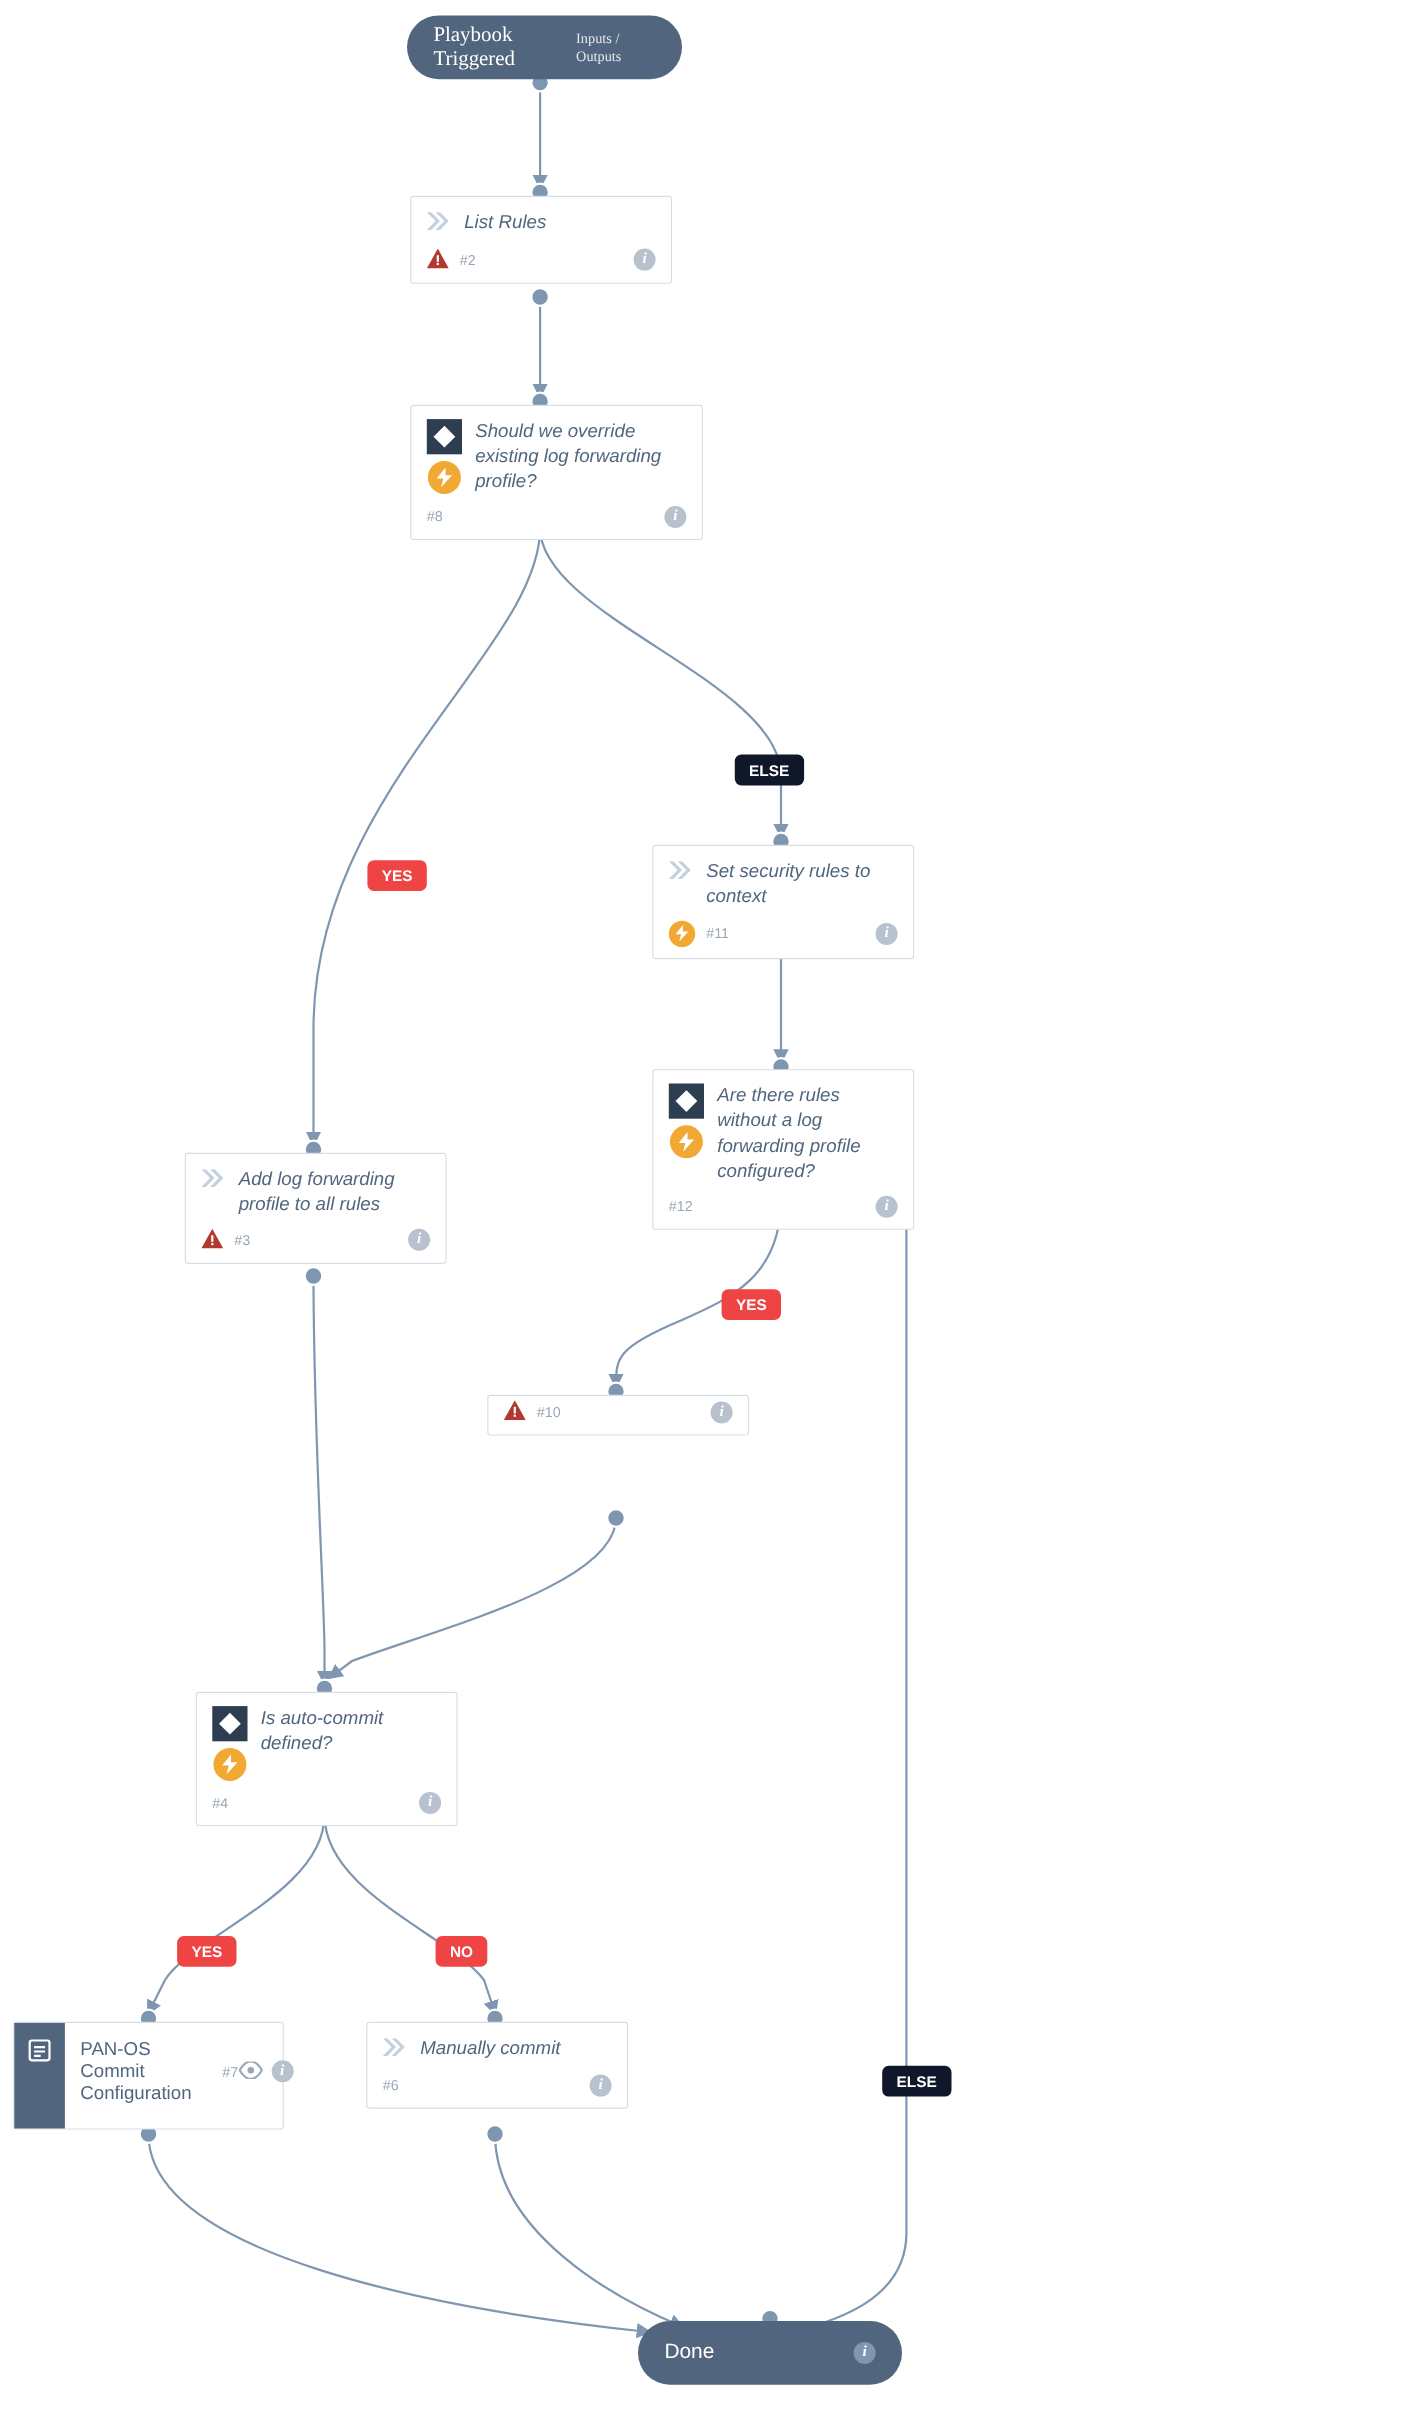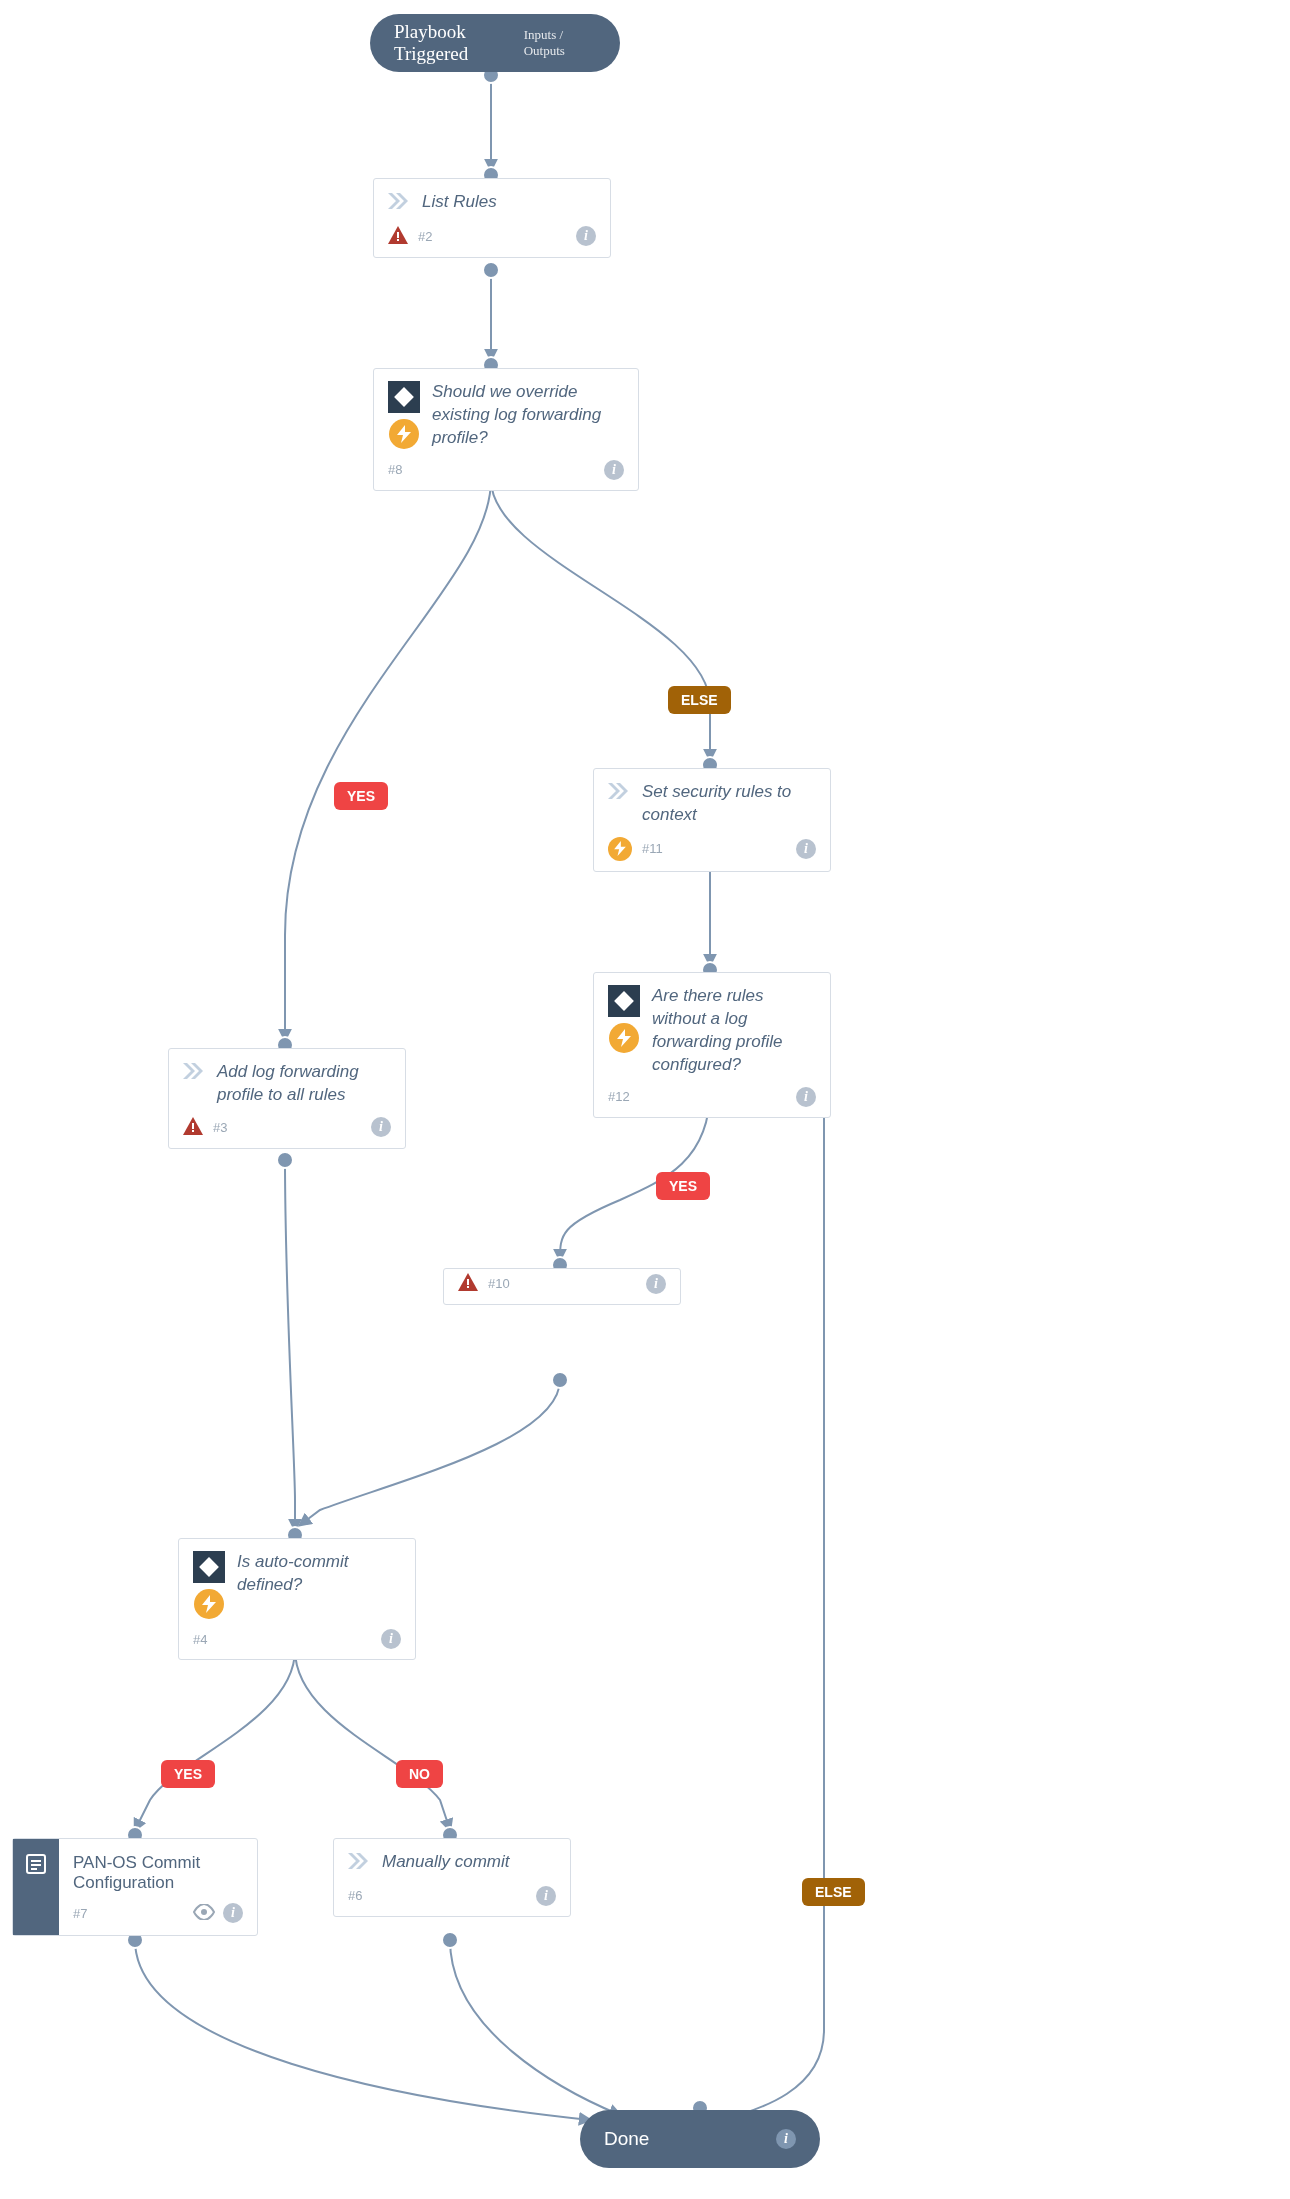--- a/index.html
+++ b/index.html
@@ -73,36 +73,36 @@
     background:#fff;
   }
   .side-card .side-tab {
     flex:0 0 46px;
     background:#51667e;
     display:flex;
     align-items:flex-start;
     justify-content:center;
     padding-top:14px;
   }
-  .side-card .body { flex:1; display:flex; flex-direction:column; }
+  .side-card .body { flex:1; display:flex; flex-direction:row; }
   .side-card .body .title-row { padding:14px 14px 6px 14px; font-size:17px; color:#51667e; }
   .side-card .body .foot-row { display:flex; align-items:center; padding:4px 14px 12px 14px; font-size:13px; color:#9aa7b5; }
   .side-card .body .foot-row .spacer { flex:1; }
 
   
   .branch {
     position:absolute;
     color:#fff;
     font-size:14px;
     font-weight:600;
     padding:6px 13px;
     border-radius:6px;
   }
   .branch.dark { background:#ef4444; }
-  .branch.amber { background:#a16207; }
+  .branch.amber { background:#0f172a; }
 
   
   .port {
     position:absolute;
     width:18px; height:18px;
     margin-left:-9px; margin-top:-9px;
     background:#7f96b0;
     border:2px solid #fff;
     border-radius:50%;
     box-sizing:border-box;

